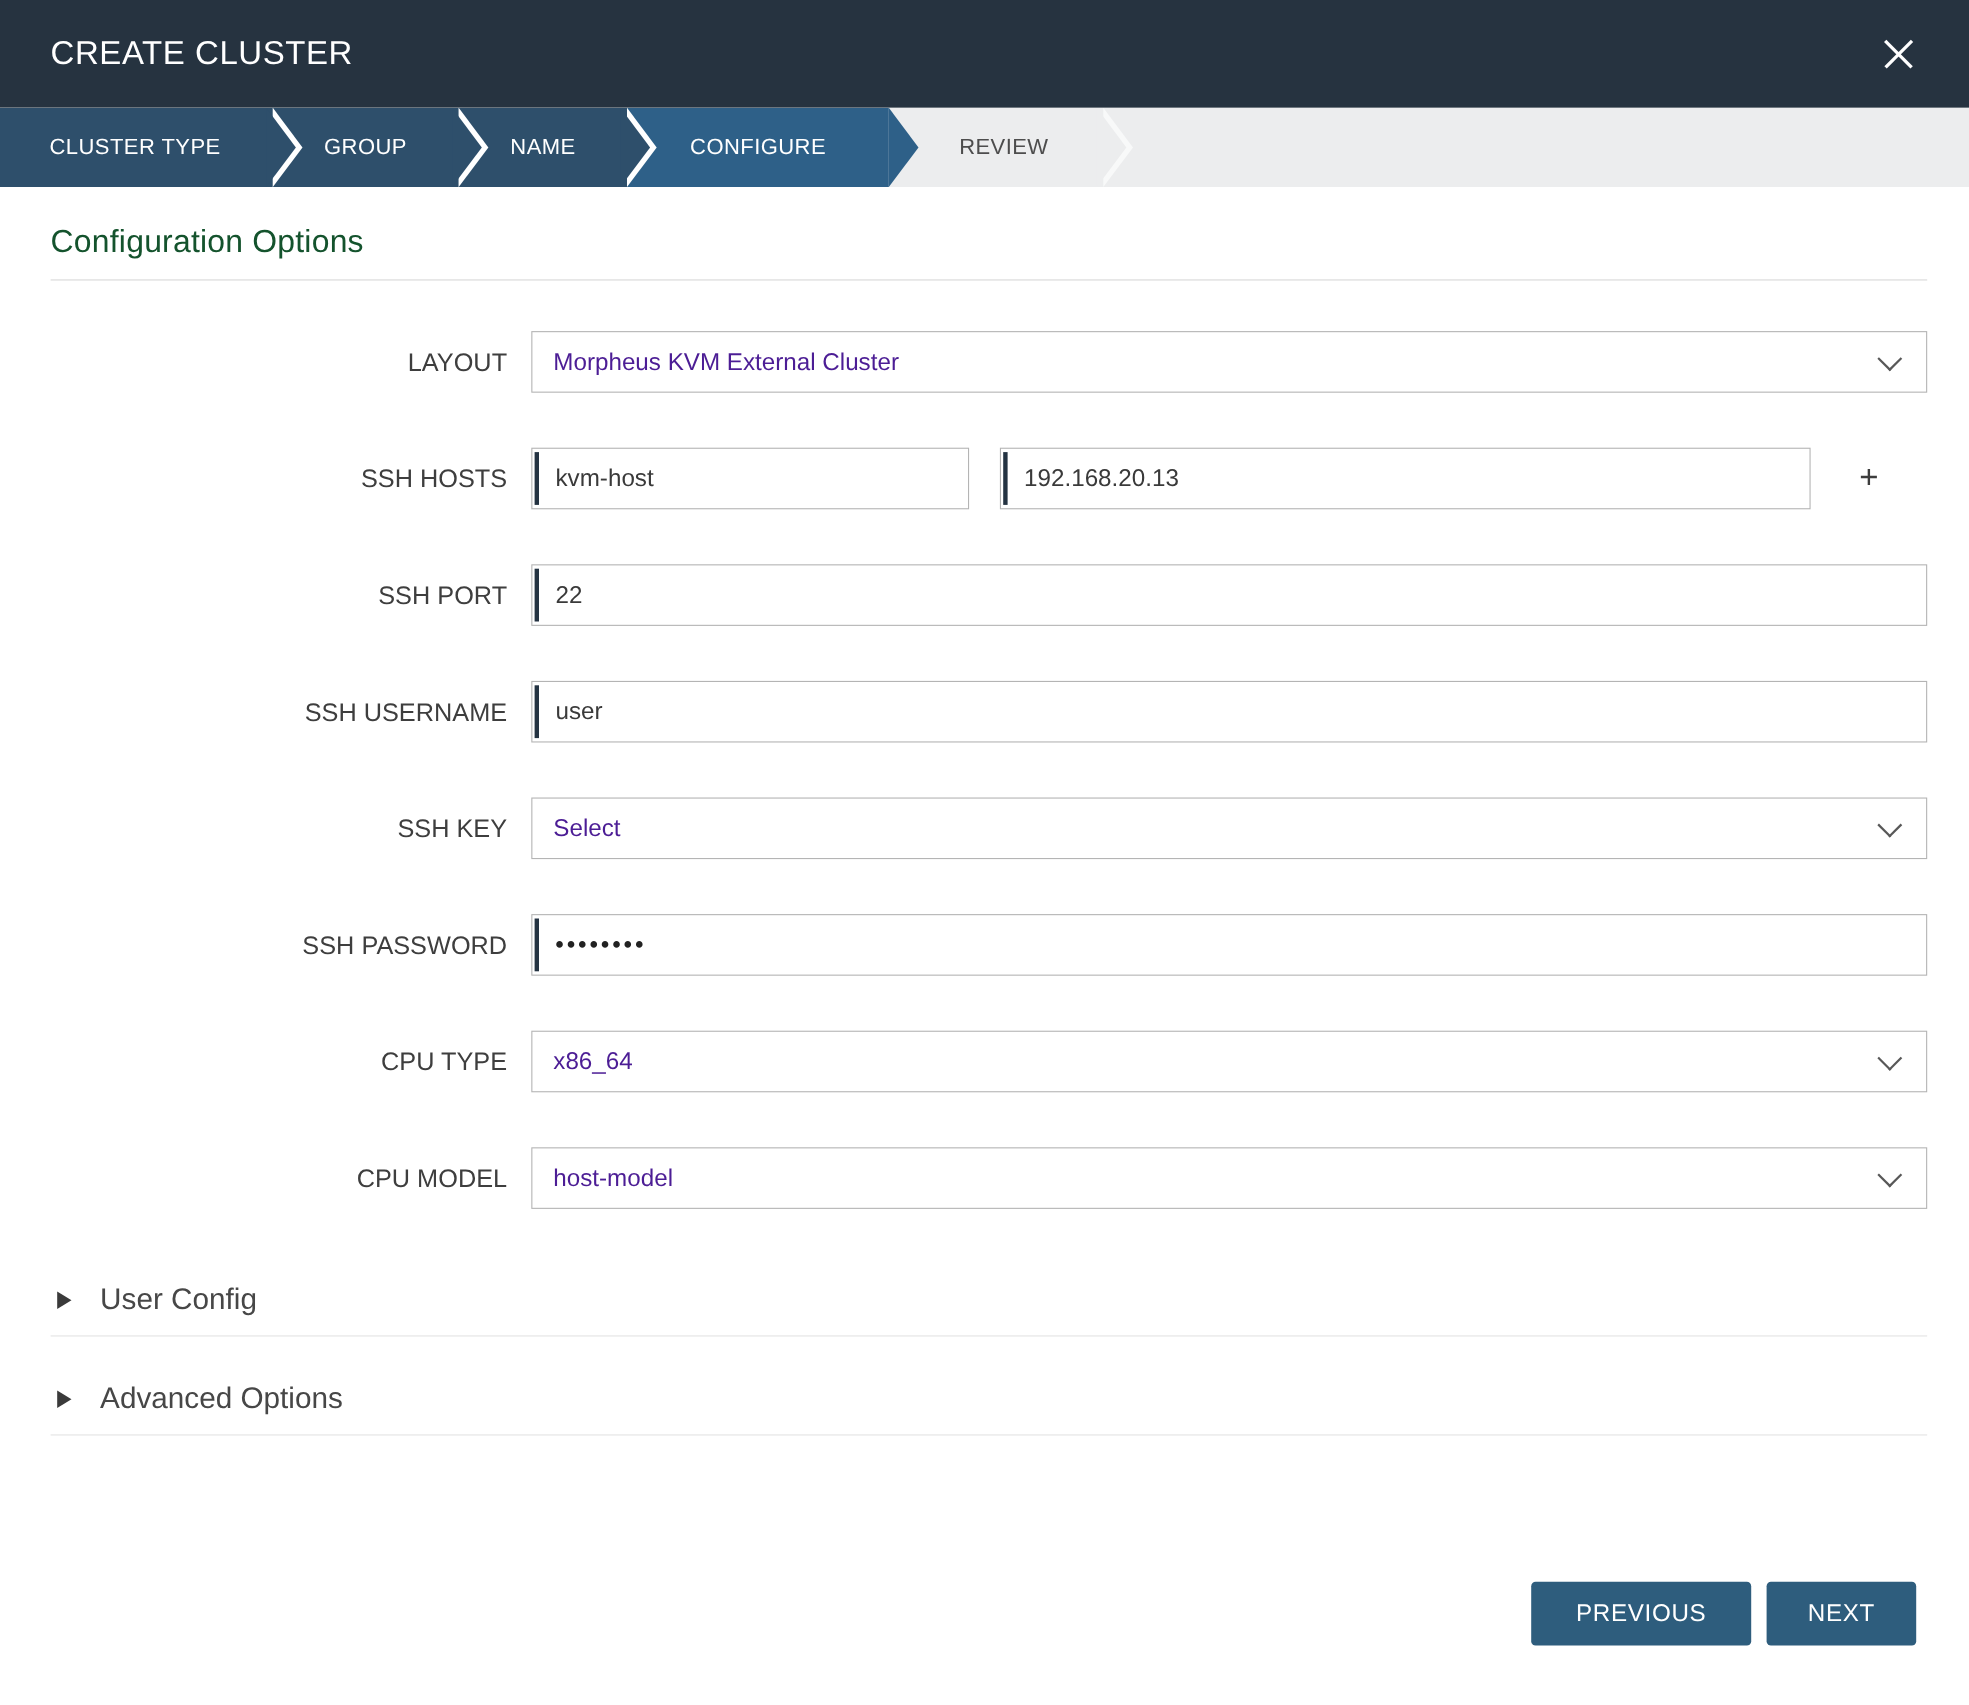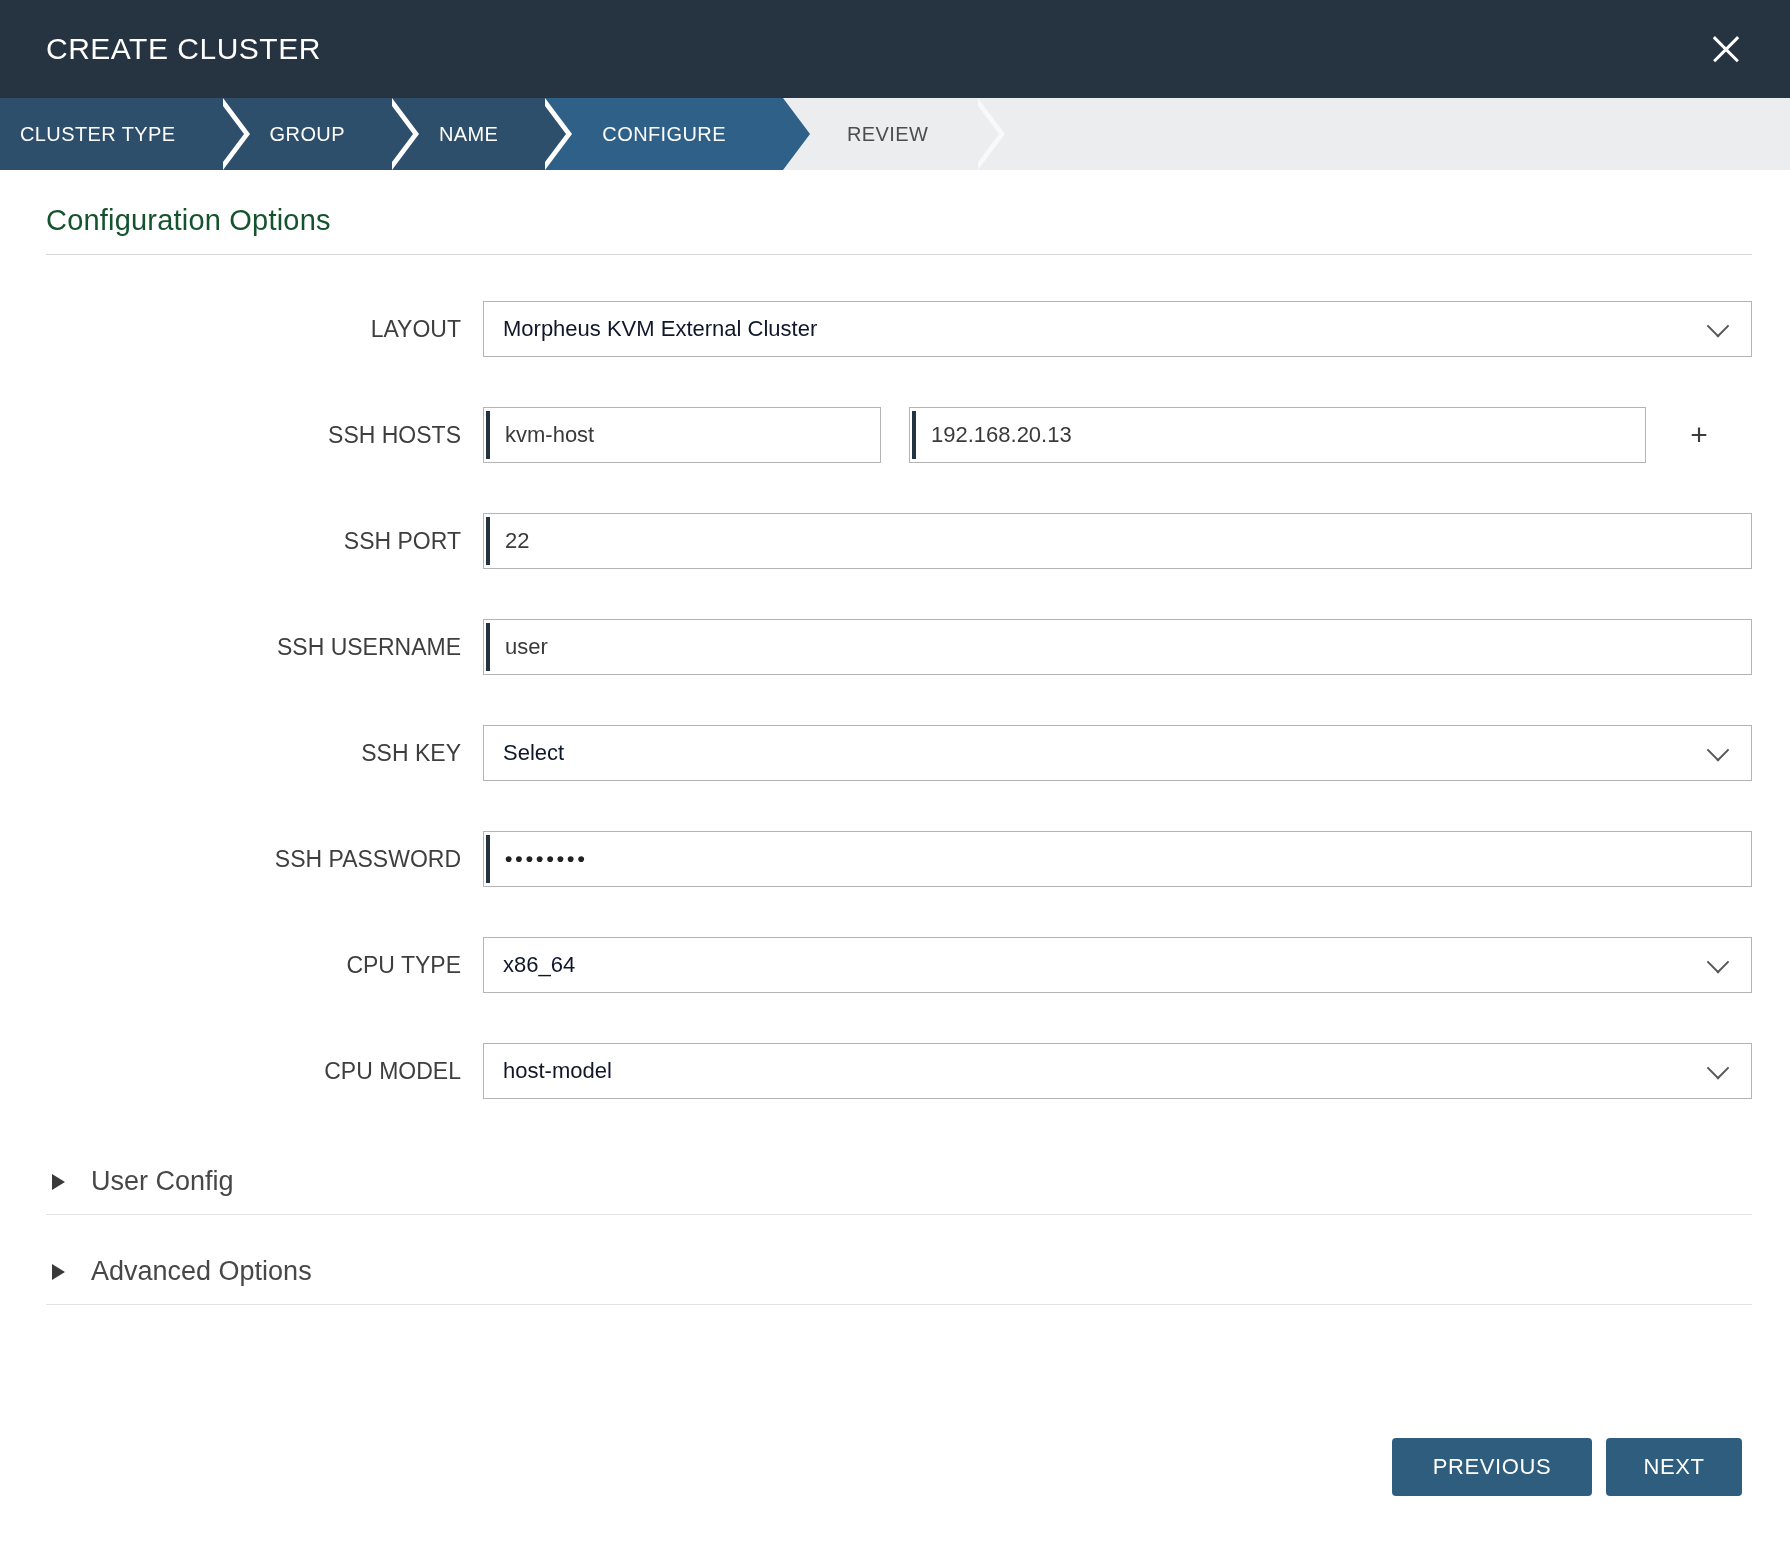--- a/index.html
+++ b/index.html
@@ -12,21 +12,21 @@
   .title { color:#fff; font-size:30px; font-weight:400; letter-spacing:.5px; }
   .close { margin-left:auto; width:36px; height:36px; position:relative; cursor:pointer; }
   .close::before, .close::after { content:""; position:absolute; left:50%; top:50%; width:34px; height:2.5px; background:#fff; }
   .close::before { transform:translate(-50%,-50%) rotate(45deg); }
   .close::after  { transform:translate(-50%,-50%) rotate(-45deg); }
 
   
   .wizard { height:72px; display:flex; background:var(--step-rest-bg); overflow:hidden; }
   .step { display:flex; align-items:center; font-size:20px; letter-spacing:.4px; color:#fff; white-space:nowrap; cursor:pointer; }
   .step.done { background:var(--step-done); padding:0 47px; }
-  .step.first { padding-left:20px; }
+  .step.first { padding-left:45px; }
   .step.active { background:var(--step-active); padding:0 57px; }
   .step.review { background:transparent; color:var(--review-text); padding:0 50px 0 64px; }
   .sep { width:0; position:relative; z-index:3; }
   .sep::before, .sep::after { content:""; position:absolute; top:0;
     border-top:36px solid transparent; border-bottom:36px solid transparent; }
   .sep::before { left:0;  border-left:27px solid #fff; }
   .sep::after  { left:-6px; border-left:27px solid var(--step-done); }
   .sep.out-active::before { display:none; }
   .sep.out-active::after  { left:0; border-left-color:var(--step-active); }
   .sep.faint::before { border-left-color:#f8f9f9; }
@@ -50,21 +50,21 @@
     background:var(--dirty-bar); z-index:2; }
   .pw { letter-spacing:3px; font-size:21px; font-weight:700; color:#222; }
 
   .hosts { display:flex; align-items:center; }
   .hosts .w-small { flex:0 0 398px; }
   .hosts .gap { width:28px; flex:none; }
   .hosts .w-large { flex:1; }
   .add-btn { flex:0 0 106px; text-align:center; font-size:30px; font-weight:300; color:#3d3d3d; cursor:pointer; line-height:1; }
 
   .select { height:56px; border:1px solid var(--input-border); background:#fff; display:flex; align-items:center;
-    padding:0 64px 0 19px; font-size:22px; color:#0f172a; position:relative; cursor:pointer; }
+    padding:0 64px 0 19px; font-size:22px; color:#4c1d95; position:relative; cursor:pointer; }
   .chev-down { position:absolute; right:25px; top:50%; width:16px; height:16px;
     border-right:2px solid #585858; border-bottom:2px solid #585858;
     transform:translateY(-68%) rotate(45deg); }
 
   .collapse-row { display:flex; align-items:center; height:66px; border-bottom:1px solid #e3e3e3;
     padding-left:6px; cursor:pointer; }
   .collapse-row.one { margin-top:40px; }
   .collapse-row.two { margin-top:24px; }
   .tri { width:0; height:0; border-left:13px solid #3a3a3a; border-top:8px solid transparent;
     border-bottom:8px solid transparent; flex:none; }

